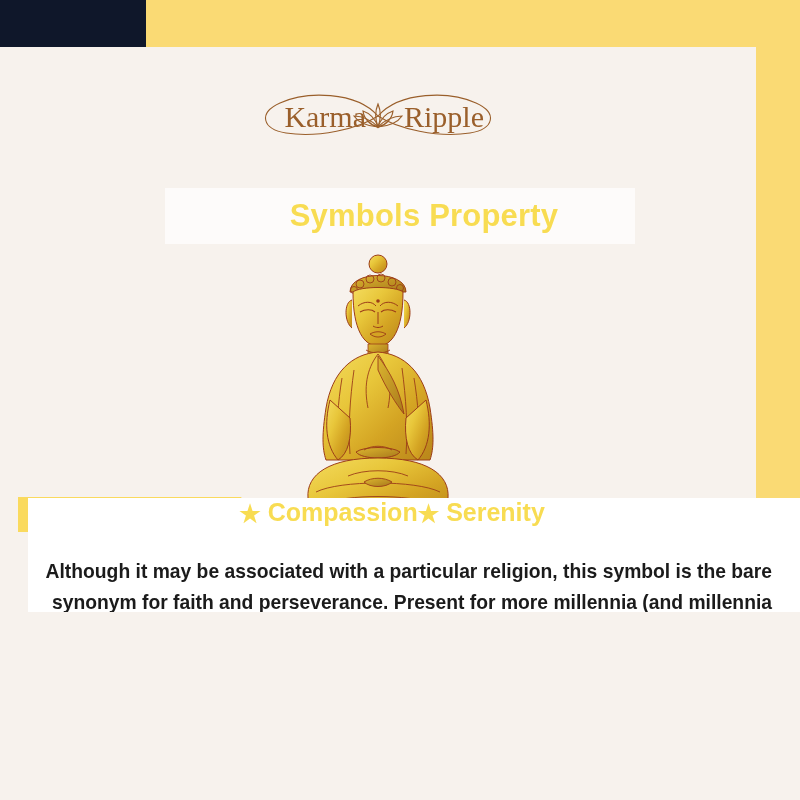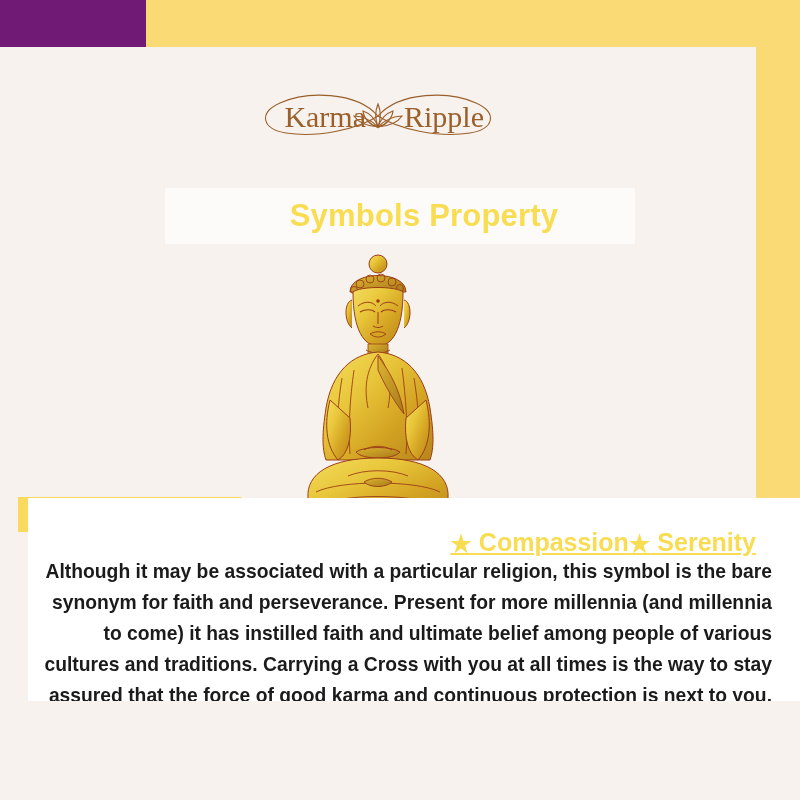--- a/index.html
+++ b/index.html
@@ -10,22 +10,22 @@
     width: 800px;
     height: 800px;
     overflow: hidden;
     font-family: "Liberation Sans", sans-serif;
     background: #f7f2ed;
   }
 
   #page {
     position: relative;
     width: 800px;
-    height: 701px;
-    background: #701a75;
+    height: 612px;
+    background: #0f172a;
     overflow: hidden;
   }
 
   
   .deco-top-right {
     position: absolute;
     left: 146px;
     top: 0;
     width: 654px;
     height: 47px;
@@ -140,29 +140,28 @@
     left: 28px;
     top: 498px;
     width: 772px;
     height: 280px;
     background: #ffffff;
   }
 
   .keywords {
     position: absolute;
     left: 0;
-    top: 30px;
+    top: 0;
     width: 728px;
-    text-align: right;
+    text-align: center;
     font-family: "Liberation Sans", sans-serif;
     font-weight: bold;
     font-size: 25px;
     color: #f8dc52;
     white-space: nowrap;
-    text-decoration: underline;
   }
   .kw-star {
     font-size: 24px;
     vertical-align: -1px;
   }
 
   .body-text {
     position: absolute;
     left: 4px;
     top: 58px;

